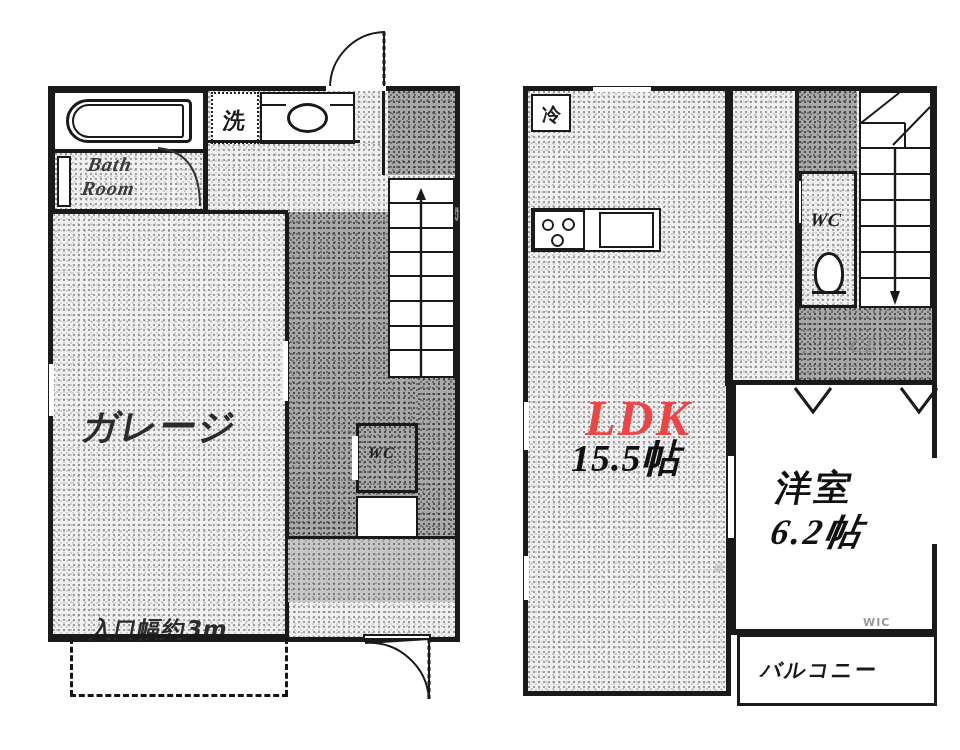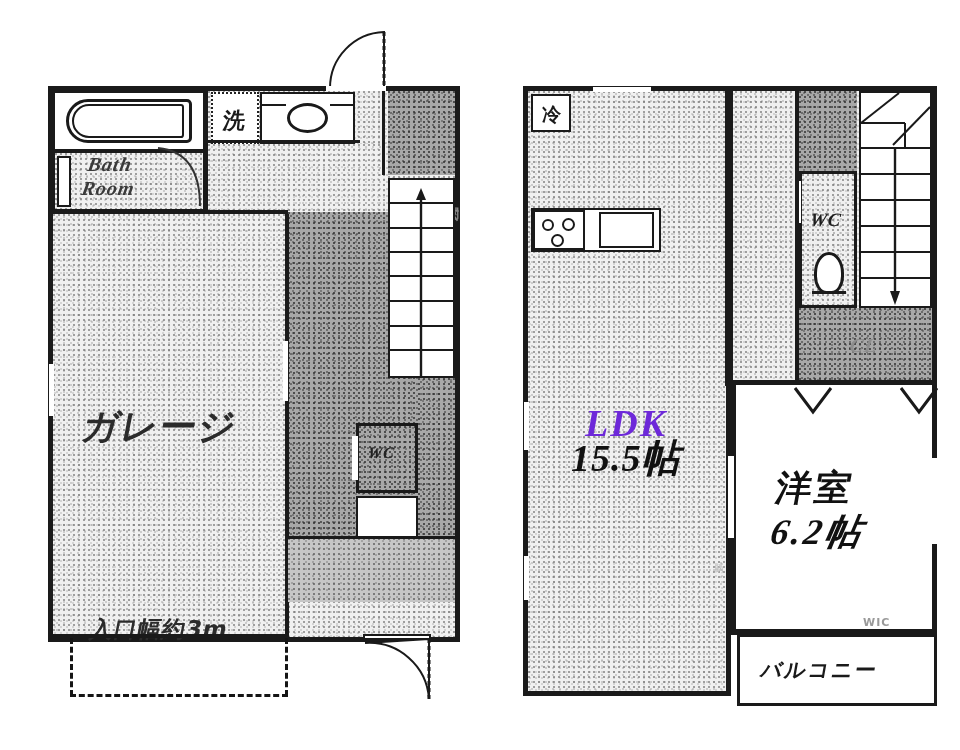--- a/index.html
+++ b/index.html
@@ -77,22 +77,22 @@
     font-size: 37px; font-weight: 700;
     transform: skewX(-11deg);
     color: #2b2b2b;
   }
   .lbl-entrance {
     font-size: 23px; font-weight: 700;
     transform: skewX(-11deg);
     color: #2b2b2b;
   }
   .lbl-ldk {
-    font-size: 38px; font-weight: 700; font-style: italic;
-    color: #6d28d9; letter-spacing: 2px; margin-top: 12px;
+    font-size: 50px; font-weight: 700; font-style: italic;
+    color: #ef4444; letter-spacing: 2px;
   }
   .lbl-ldk2 {
     font-size: 38px; font-weight: 700; font-style: italic;
     color: #111;
   }
   .lbl-room {
     font-size: 36px; font-weight: 700;
     transform: skewX(-10deg);
     color: #111; letter-spacing: 3px;
   }

